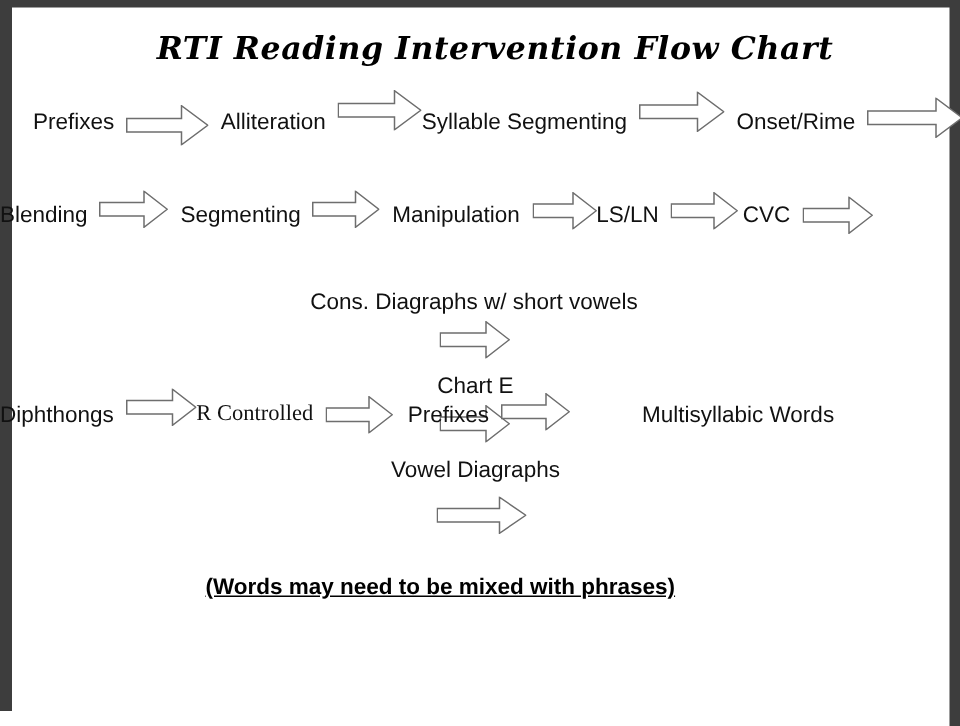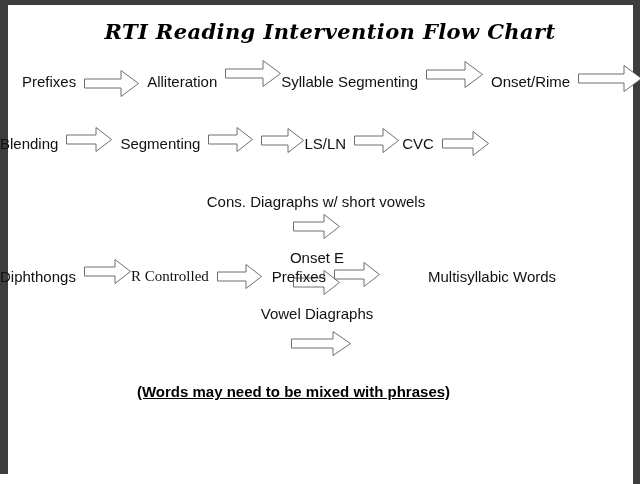--- a/index.html
+++ b/index.html
@@ -85,38 +85,39 @@
     </div>
   <div class="flow-row r1">
       <span class="flabel">Blending</span>
       <svg width="46" height="25" viewBox="0 0 46 25" class="arrow" style="transform: translateY(-4px);">
         <polygon points="0.5,8 30,8 30,0.5 45.5,12.5 30,24.5 30,17 0.5,17"></polygon>
       </svg>
       <span class="flabel">Segmenting</span>
       <svg width="45" height="25" viewBox="0 0 45 25" class="arrow" style="transform: translateY(-4px);">
         <polygon points="0.5,8 29,8 29,0.5 44.5,12.5 29,24.5 29,17 0.5,17"></polygon>
       </svg>
+      <span class="flabel">Manipulation</span>
       <svg width="43" height="25" viewBox="0 0 43 25" class="arrow" style="transform: translateY(-3px);">
         <polygon points="0.5,8 27,8 27,0.5 42.5,12.5 27,24.5 27,17 0.5,17"></polygon>
       </svg>
       <span class="flabel" style="margin-left: -8px; text-align: center;">LS/LN</span>
       <svg width="45" height="25" viewBox="0 0 45 25" class="arrow" style="transform: translateY(-3px);">
         <polygon points="0.5,8 29,8 29,0.5 44.5,12.5 29,24.5 29,17 0.5,17"></polygon>
       </svg>
       <span class="flabel" style="margin-left: -5px;">CVC</span>
       <svg width="47" height="25" viewBox="0 0 47 25" class="arrow">
         <polygon points="0.5,8 31,8 31,0.5 46.5,12.5 31,24.5 31,17 0.5,17"></polygon>
       </svg>
     </div>
   <div class="flow-row r2">
       <span class="flabel">Cons. Diagraphs w/ short vowels</span>
       <svg width="47" height="25" viewBox="0 0 47 25" class="arrow" style="transform: translateY(-3px);">
         <polygon points="0.5,8 31,8 31,0.5 46.5,12.5 31,24.5 31,17 0.5,17"></polygon>
       </svg>
-      <span class="flabel" style="margin-left: 2px;">Onset E</span>
+      <span class="flabel" style="margin-left: 2px;">Chart E</span>
       <svg width="47" height="25" viewBox="0 0 47 25" class="arrow" style="transform: translateY(-3px);">
         <polygon points="0.5,8 31,8 31,0.5 46.5,12.5 31,24.5 31,17 0.5,17"></polygon>
       </svg>
       <span class="flabel" style="margin-left: 2px;">Vowel Diagraphs</span>
       <svg width="60" height="25" viewBox="0 0 60 25" class="arrow" style="transform: translateY(2px); margin-left: 9px;">
         <polygon points="0.5,8 42,8 42,0.5 59.5,12.5 42,24.5 42,17 0.5,17"></polygon>
       </svg>
     </div>
   <div class="flow-row r3">
       <span class="flabel">Diphthongs</span>

